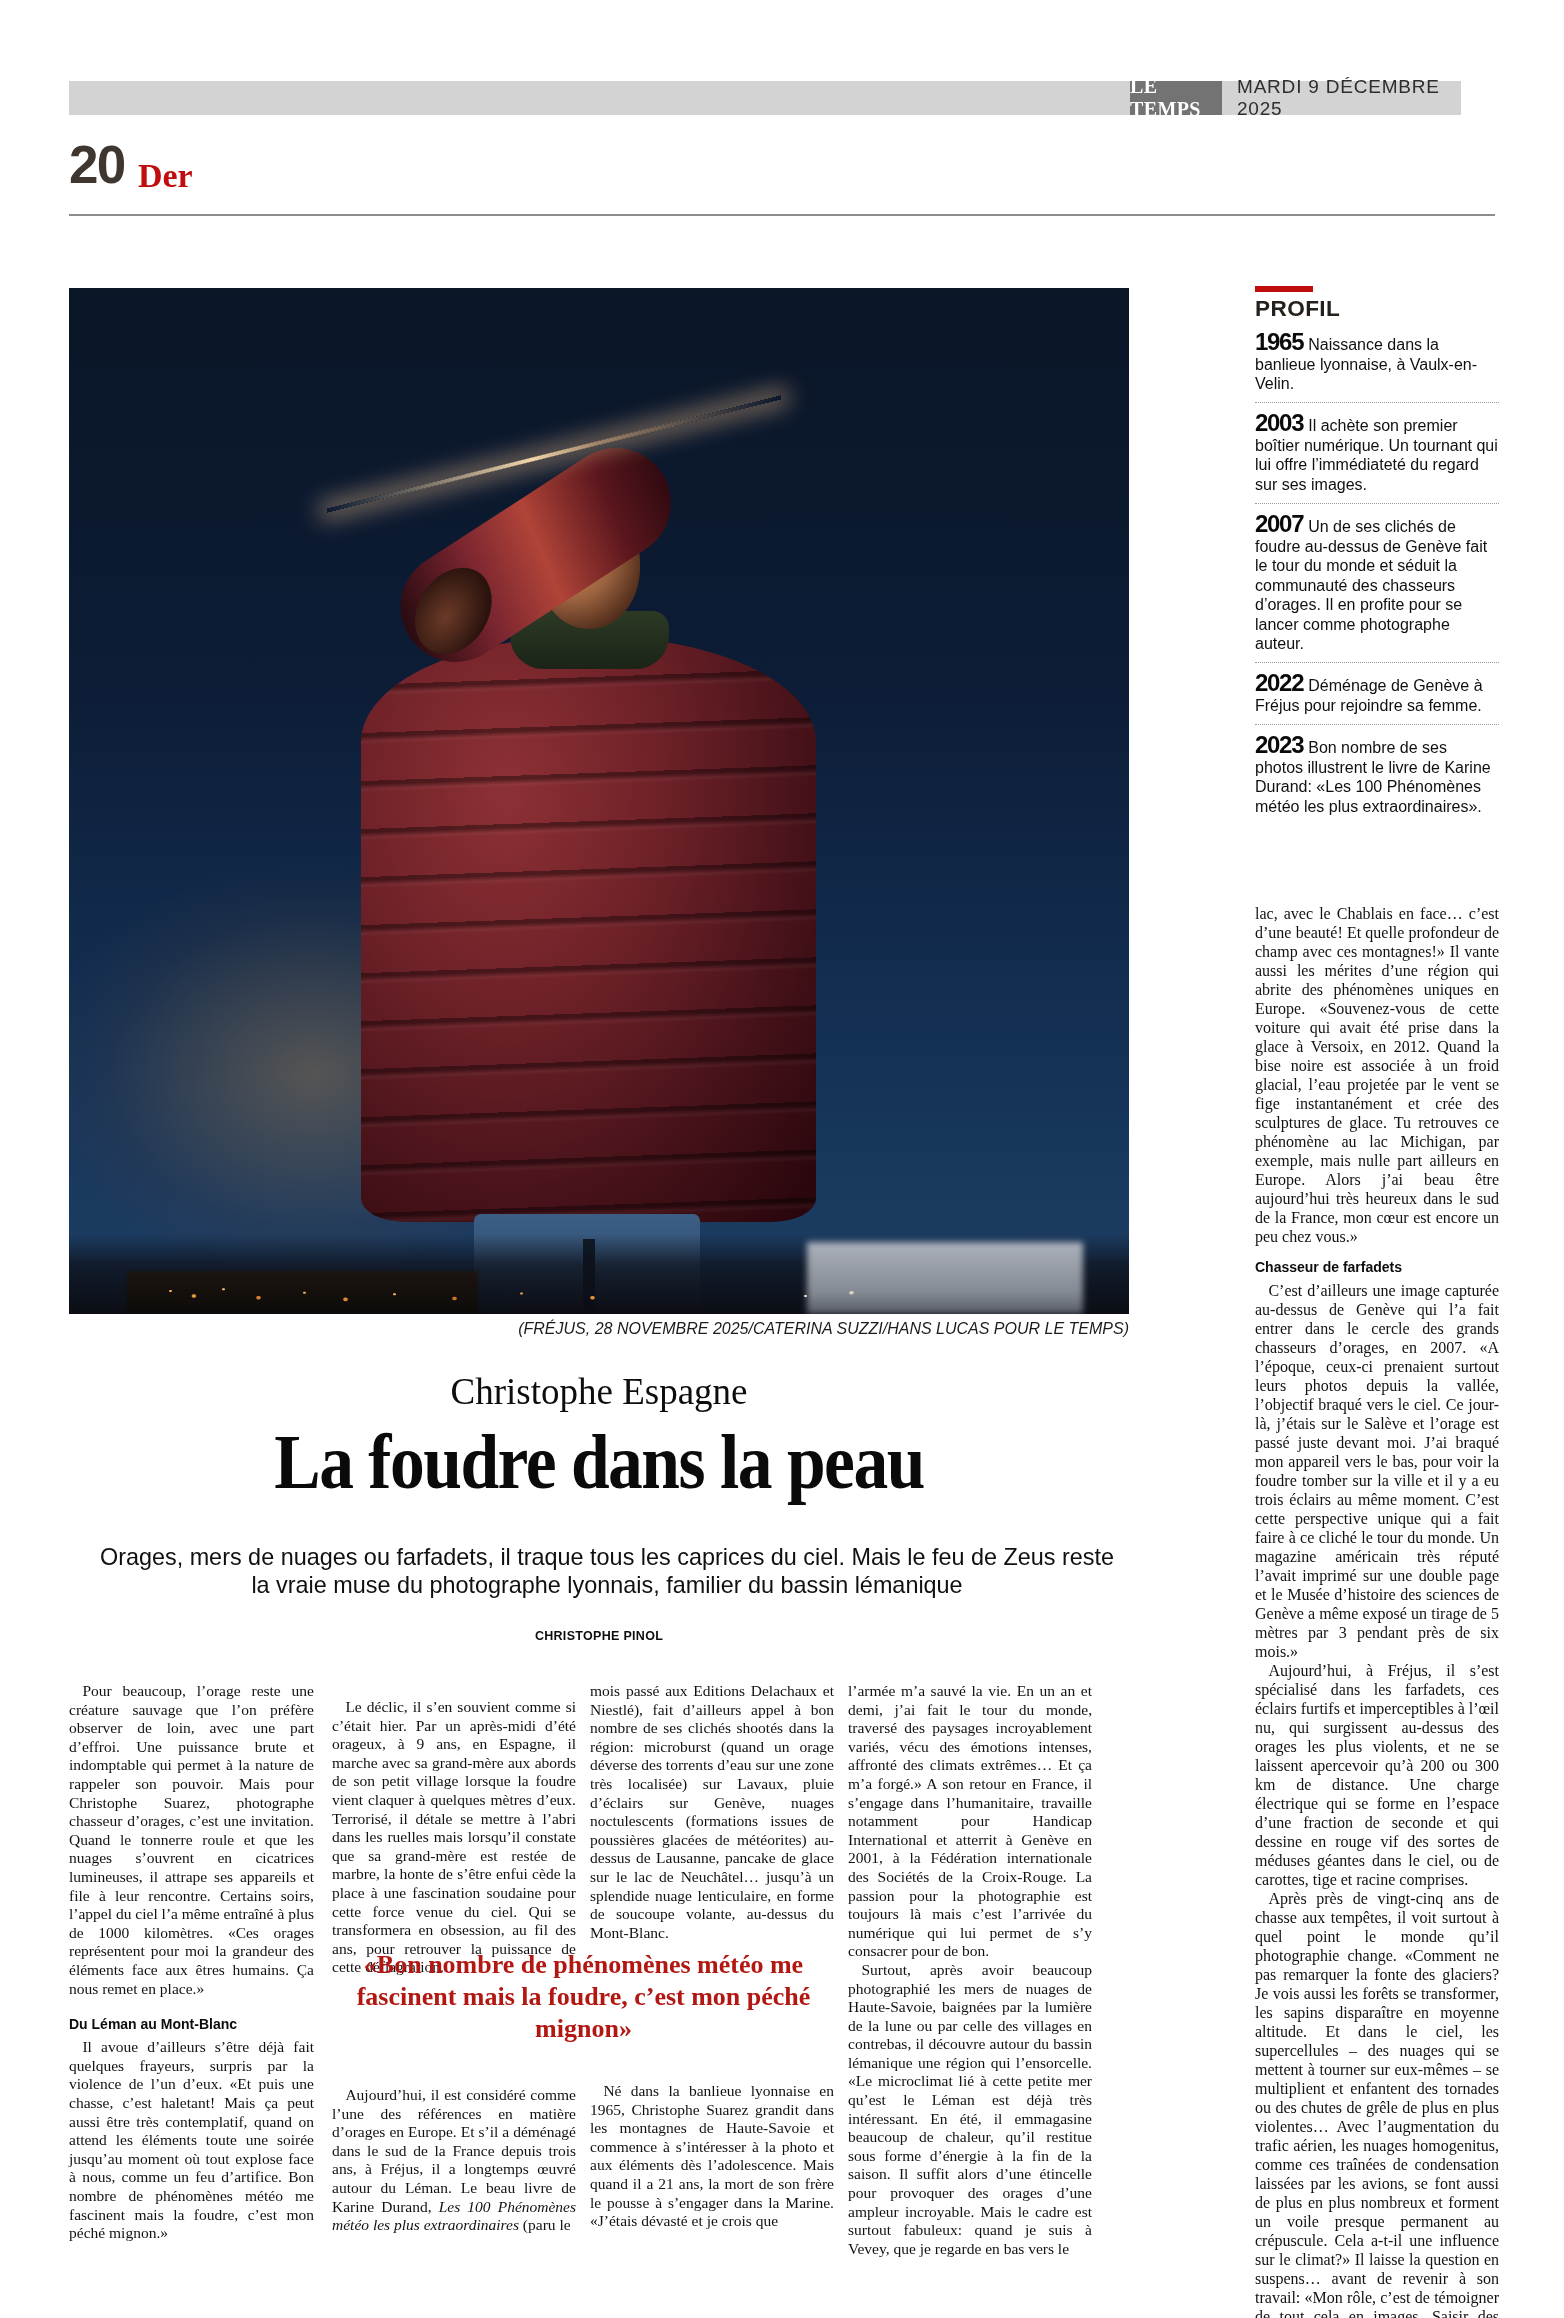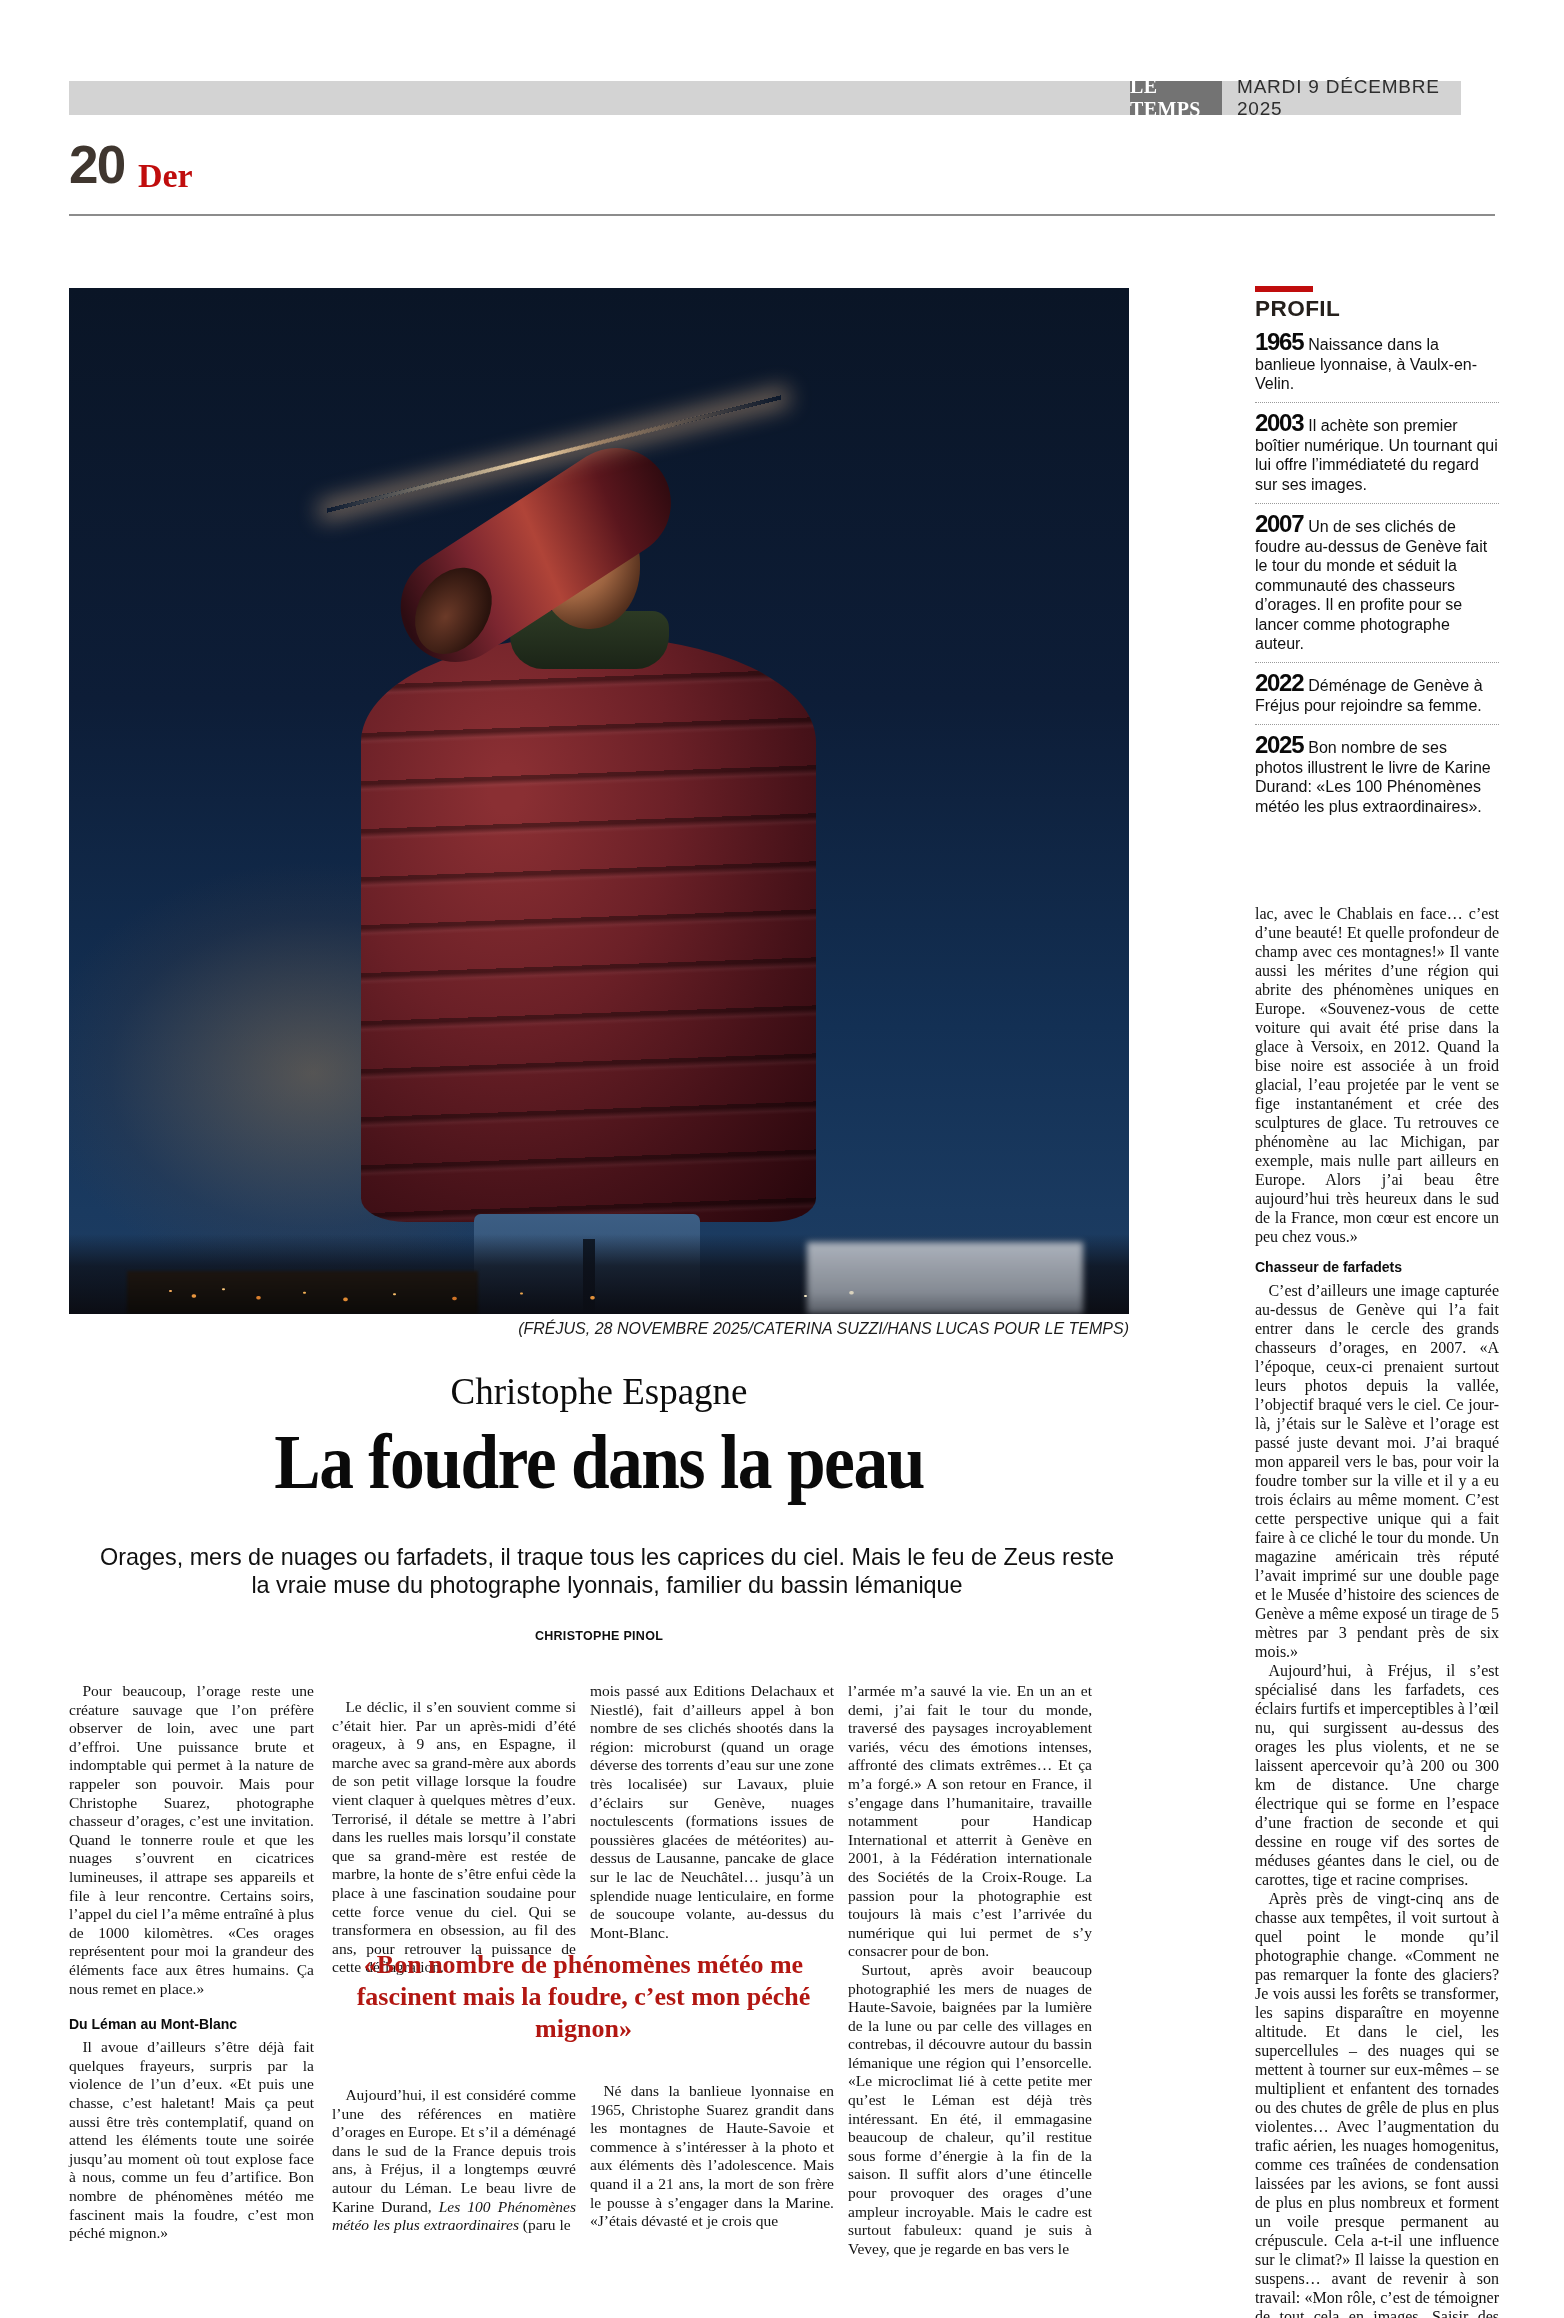--- a/index.html
+++ b/index.html
@@ -181,21 +181,21 @@
 
     <div class="entry"><span class="year">2003</span><span>Il achète son premier boîtier numérique. Un tournant qui lui offre l’immédiateté du regard sur ses images.</span></div>
     <div class="dotsep"></div>
 
     <div class="entry"><span class="year">2007</span><span>Un de ses clichés de foudre au-dessus de Genève fait le tour du monde et séduit la communauté des chasseurs d’orages. Il en profite pour se lancer comme photographe auteur.</span></div>
     <div class="dotsep"></div>
 
     <div class="entry"><span class="year">2022</span><span>Déménage de Genève à Fréjus pour rejoindre sa femme.</span></div>
     <div class="dotsep"></div>
 
-    <div class="entry"><span class="year">2025</span><span>Bon nombre de ses photos illustrent le livre de Karine Durand: «Les 100 Phénomènes météo les plus extraordinaires».</span></div>
+    <div class="entry"><span class="year">2023</span><span>Bon nombre de ses photos illustrent le livre de Karine Durand: «Les 100 Phénomènes météo les plus extraordinaires».</span></div>
   </aside>
 
   <div class="sidebar-article">
     <p>lac, avec le Chablais en face… c’est d’une beauté! Et quelle profondeur de champ avec ces montagnes!» Il vante aussi les mérites d’une région qui abrite des phénomènes uniques en Europe. «Souvenez-vous de cette voiture qui avait été prise dans la glace à Versoix, en 2012. Quand la bise noire est associée à un froid glacial, l’eau projetée par le vent se fige instantanément et crée des sculptures de glace. Tu retrouves ce phénomène au lac Michigan, par exemple, mais nulle part ailleurs en Europe. Alors j’ai beau être aujourd’hui très heureux dans le sud de la France, mon cœur est encore un peu chez vous.»</p>
     <h3 class="subhead">Chasseur de farfadets</h3>
     <p class="ind">C’est d’ailleurs une image capturée au-dessus de Genève qui l’a fait entrer dans le cercle des grands chasseurs d’orages, en 2007. «A l’époque, ceux-ci prenaient surtout leurs photos depuis la vallée, l’objectif braqué vers le ciel. Ce jour-là, j’étais sur le Salève et l’orage est passé juste devant moi. J’ai braqué mon appareil vers le bas, pour voir la foudre tomber sur la ville et il y a eu trois éclairs au même moment. C’est cette perspective unique qui a fait faire à ce cliché le tour du monde. Un magazine américain très réputé l’avait imprimé sur une double page et le Musée d’histoire des sciences de Genève a même exposé un tirage de 5 mètres par 3 pendant près de six mois.»</p>
     <p class="ind">Aujourd’hui, à Fréjus, il s’est spécialisé dans les farfadets, ces éclairs furtifs et imperceptibles à l’œil nu, qui surgissent au-dessus des orages les plus violents, et ne se laissent apercevoir qu’à 200 ou 300 km de distance. Une charge électrique qui se forme en l’espace d’une fraction de seconde et qui dessine en rouge vif des sortes de méduses géantes dans le ciel, ou de carottes, tige et racine comprises.</p>
     <p class="ind"><span>Après près de vingt-cinq ans de chasse aux tempêtes, il voit surtout à quel point le monde qu’il photographie change. «Comment ne pas remarquer la fonte des glaciers? Je vois aussi les forêts se transformer, les sapins disparaître en moyenne altitude. Et dans le ciel, les supercellules – des nuages qui se mettent à tourner sur eux-mêmes – se multiplient et enfantent des tornades ou des chutes de grêle de plus en plus violentes… Avec l’augmentation du trafic aérien, les nuages homogenitus, comme ces traînées de condensation laissées par les avions, se font aussi de plus en plus nombreux et forment un voile presque permanent au crépuscule. Cela a-t-il une influence sur le climat?» Il laisse la question en suspens… avant de revenir à son travail: «Mon rôle, c’est de témoigner de tout cela en images. Saisir des instants, des atmosphères. Aux autres, ensuite, de faire leur analyse et d’en tirer leurs conclusions.»</span></p>
   </div>
 

